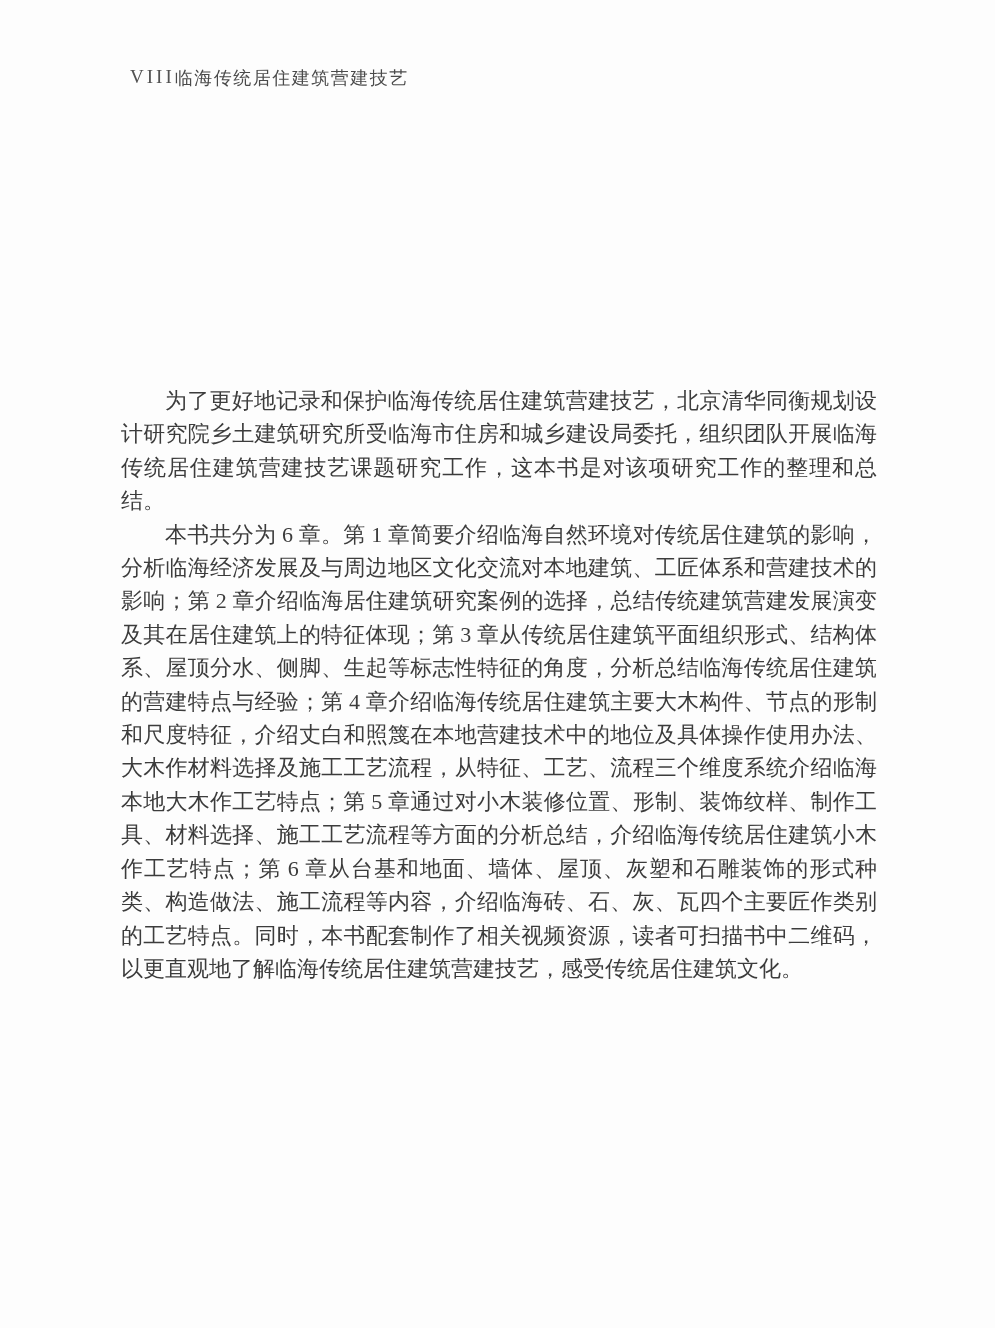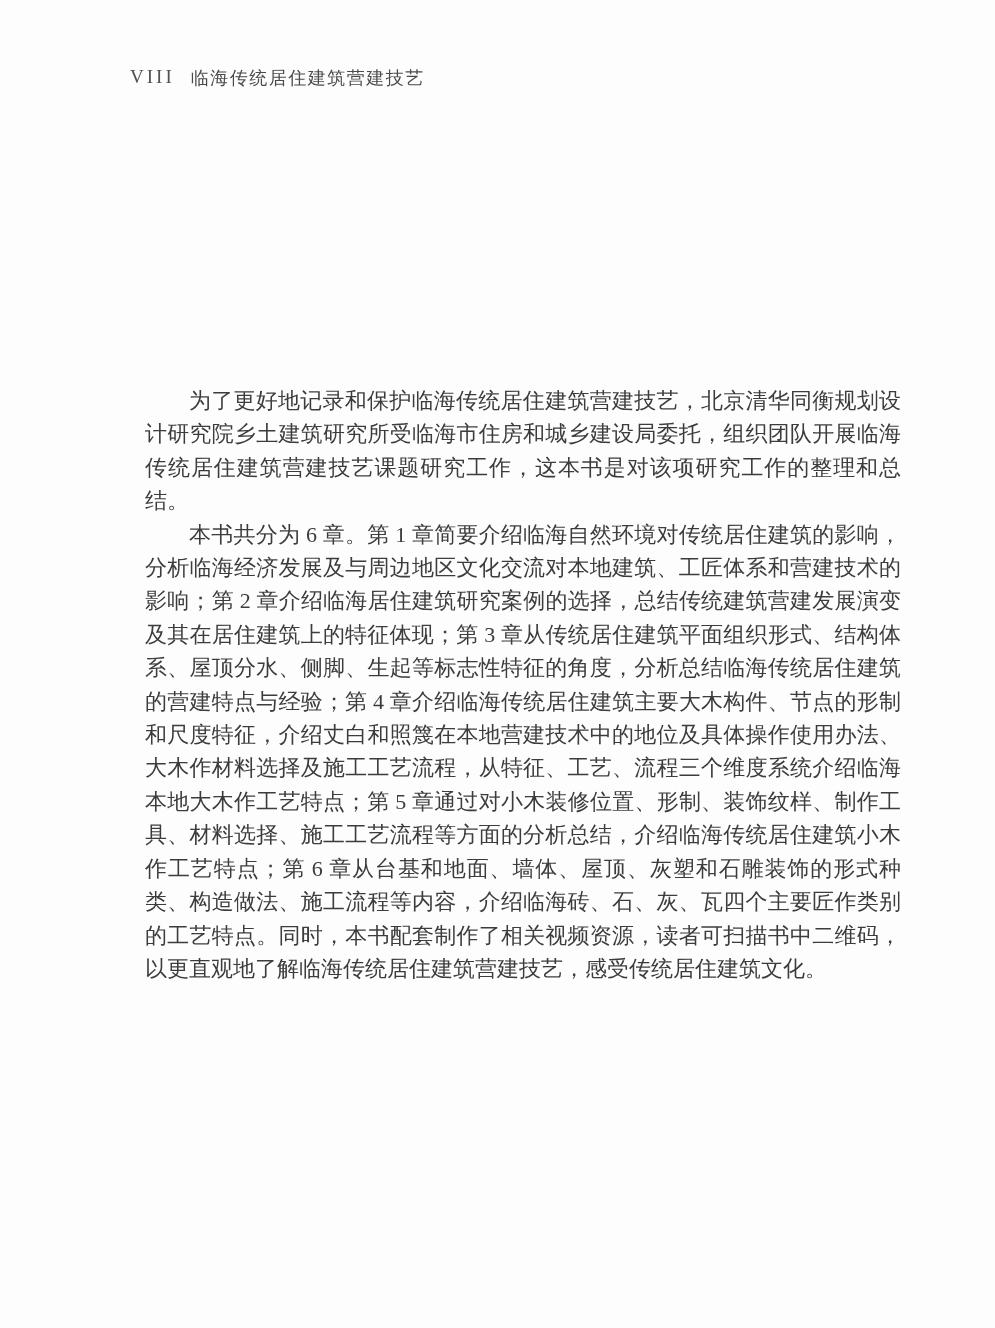--- a/index.html
+++ b/index.html
@@ -23,36 +23,34 @@
     display: flex;
     align-items: flex-start;
     color: #4d4d4d;
   }
   .page-number {
     font-size: 19px;
     letter-spacing: 3px;
     color: #525252;
   }
   .running-title {
-    margin-left: 16px;
     font-size: 18px;
     letter-spacing: 1.5px;
     color: #4a4a4a;
   }
   .preface-body {
     position: absolute;
     left: 121px;
     top: 384px;
     width: 756px;
     font-size: 22px;
     line-height: 33.4px;
     color: #3c3c3c;
     text-align: justify;
     text-justify: inter-ideograph;
-    margin-left: 24px;
   }
   .preface-body p {
     margin: 0;
     padding: 0;
     text-indent: 2em;
   }
 </style>
 </head>
 <body>
 

